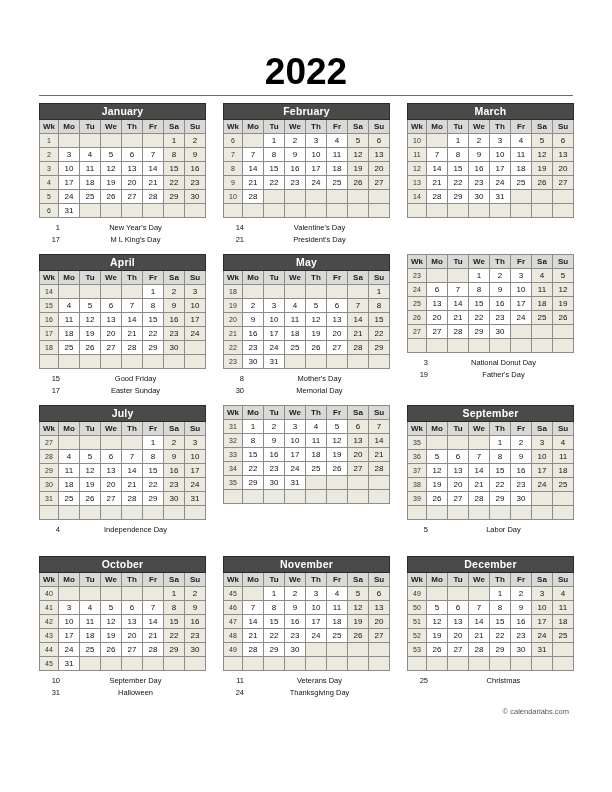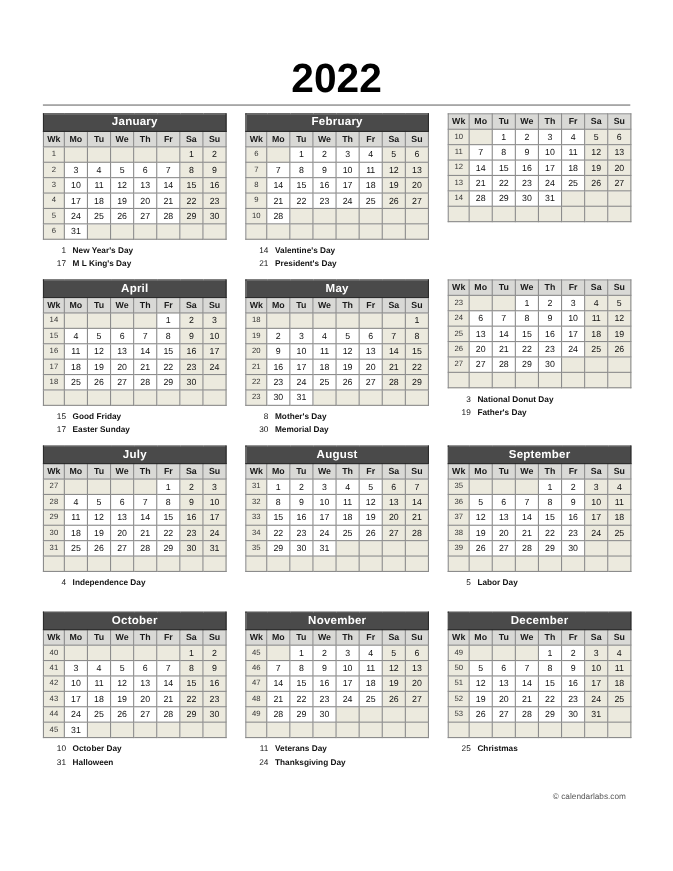--- a/index.html
+++ b/index.html
@@ -146,29 +146,28 @@
     margin-left: 4px;
   }
   .holiday-day {
     width: 17px;
     text-align: right;
     padding-right: 6px;
     flex: 0 0 auto;
   }
   .holiday-name {
     flex: 1 1 auto;
-    text-align: left;
-    font-weight: bold;
+    text-align: center;
   }
 
   
   .footer {
     position: absolute;
     right: 43px;
-    bottom: 64px;
+    bottom: 76px;
     font-size: 7.5px;
     color: #555555;
   }
 </style>
 </head>
 <body>
 
 <div class="page">
 
   <div class="title-area">
@@ -386,20 +385,23 @@
             <col class="c-d">
             <col class="c-d">
             <col class="c-d">
             <col class="c-d">
             <col class="c-d">
             <col class="c-d">
             <col class="c-d">
           </colgroup>
           <thead>
             <tr>
+              <th colspan="8" class="month-name">March</th>
+            </tr>
+            <tr>
               <th class="dow wk-head">Wk</th>
               <th class="dow">Mo</th>
               <th class="dow">Tu</th>
               <th class="dow">We</th>
               <th class="dow">Th</th>
               <th class="dow">Fr</th>
               <th class="dow">Sa</th>
               <th class="dow">Su</th>
             </tr>
           </thead>
@@ -872,23 +874,20 @@
             <col class="c-d">
             <col class="c-d">
             <col class="c-d">
             <col class="c-d">
             <col class="c-d">
             <col class="c-d">
             <col class="c-d">
           </colgroup>
           <thead>
             <tr>
-              <th colspan="8" class="month-name">August</th>
-            </tr>
-            <tr>
               <th class="dow wk-head">Wk</th>
               <th class="dow">Mo</th>
               <th class="dow">Tu</th>
               <th class="dow">We</th>
               <th class="dow">Th</th>
               <th class="dow">Fr</th>
               <th class="dow">Sa</th>
               <th class="dow">Su</th>
             </tr>
           </thead>
@@ -1140,21 +1139,21 @@
               <td class="wd blank"></td>
               <td class="wd blank"></td>
               <td class="we blank"></td>
               <td class="we blank"></td>
             </tr>
           </tbody>
         </table>
         <div class="holidays">
           <div class="holiday-row">
             <span class="holiday-day">10</span>
-            <span class="holiday-name">October Day</span>
+            <span class="holiday-name">September Day</span>
           </div>
           <div class="holiday-row">
             <span class="holiday-day">31</span>
             <span class="holiday-name">Halloween</span>
           </div>
         </div>
       </div>
       <div class="month-block">
         <table class="month-table">
           <colgroup>

